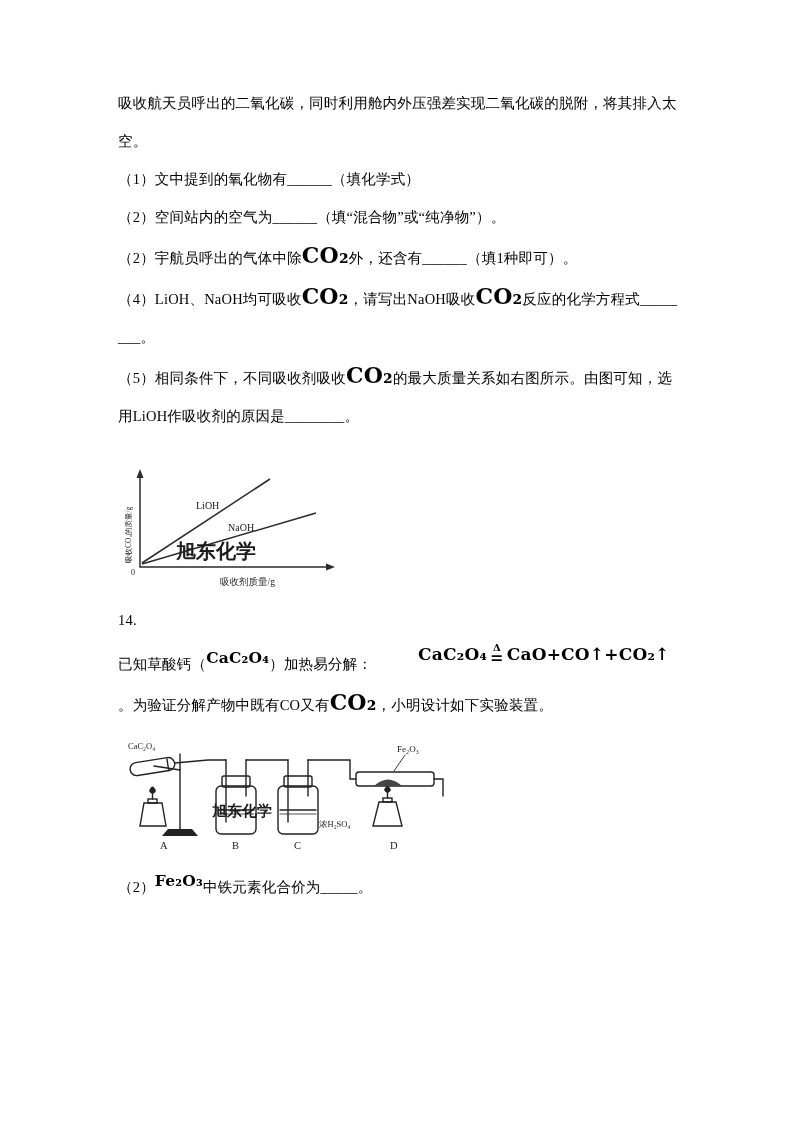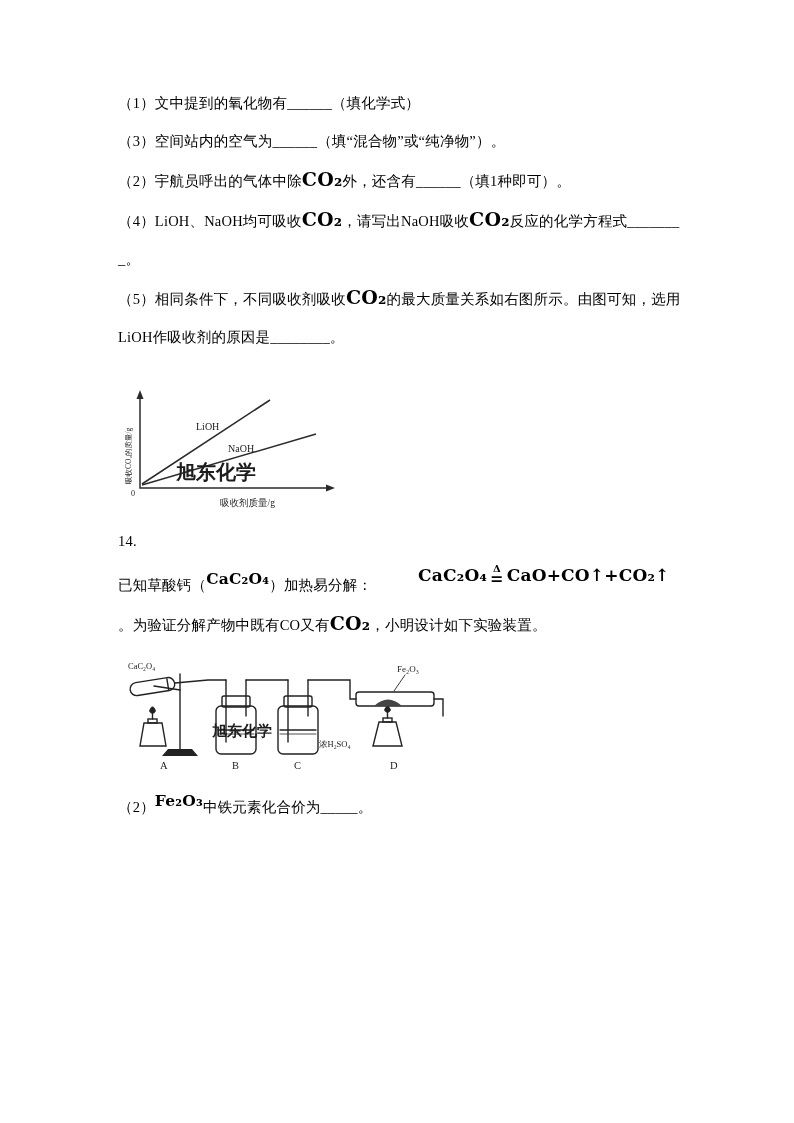--- a/index.html
+++ b/index.html
@@ -7,46 +7,47 @@
     position:relative;width:794px;height:1123px;background:#ffffff;
     box-sizing:border-box;padding:84px 112px 30px 118px;
     font-family:"Liberation Serif","DejaVu Serif",serif;color:#000;overflow:hidden;
   }
   p.t{
     margin:0;font-size:14.5px;line-height:38px;letter-spacing:.2px;
     text-align:left;line-break:anywhere;overflow-wrap:anywhere;
   }
   .chem{
     font-family:"DejaVu Serif","Liberation Serif",serif;
-    font-weight:bold;font-size:19px;white-space:nowrap;
+    font-weight:bold;font-size:22px;white-space:nowrap;
   }
   .raised{vertical-align:.38em;font-size:15.5px;}
   .eq{
     display:inline-block;vertical-align:.5em;margin:0 6px 0 46px;
     font-family:"DejaVu Serif","Liberation Serif",serif;font-weight:bold;
     font-size:17px;white-space:nowrap;line-height:1.1;
   }
   .eq-cond{display:inline-block;text-align:center;vertical-align:-3px;margin:0 3px;}
   .eq-cond .delta{display:block;font-size:10px;line-height:9px;}
   .eq-cond .eqsign{display:block;font-size:16px;line-height:13px;margin-top:-1px;}
   .fig{margin:26px 0 6px 2px;}
   .fig svg text{font-family:"Liberation Serif","DejaVu Serif",serif;fill:#1c1c1c;}
   .apparatus{margin:12px 0 4px 0;}
   .item14{margin-top:10px;}
 </style>
 </head>
 <body>
 
 <div class="page">
 
+  <p class="t">吸收航天员呼出的二氧化碳，同时利用舱内外压强差实现二氧化碳的脱附，将其排入太空。</p>
 
 
   <p class="t">（1）文中提到的氧化物有______（填化学式）</p>
 
-  <p class="t">（3）空间站内的空气为______（填“混合物”或“纯净物”）。</p>
+  <p class="t">（2）空间站内的空气为______（填“混合物”或“纯净物”）。</p>
 
   <p class="t"><span>（2）宇航员呼出的气体中除</span><span class="chem">CO₂</span><span>外，还含有______（填1种即可）。</span></p>
 
   <p class="t"><span>（4）LiOH、NaOH均可吸收</span><span class="chem">CO₂</span><span>，请写出NaOH吸收</span><span class="chem">CO₂</span><span>反应的化学方程式________。</span></p>
 
   <p class="t"><span>（5）相同条件下，不同吸收剂吸收</span><span class="chem">CO₂</span><span>的最大质量关系如右图所示。由图可知，选用LiOH作吸收剂的原因是________。</span></p>
 
   <div class="fig">
     <svg width="232" height="130" viewBox="0 0 232 130">
       <g stroke="#2b2b2b" stroke-width="1.5" fill="none">

